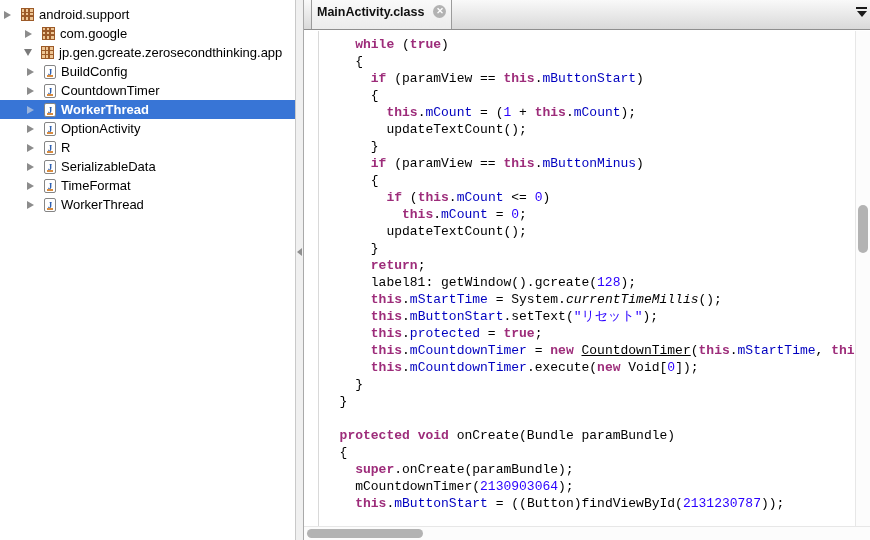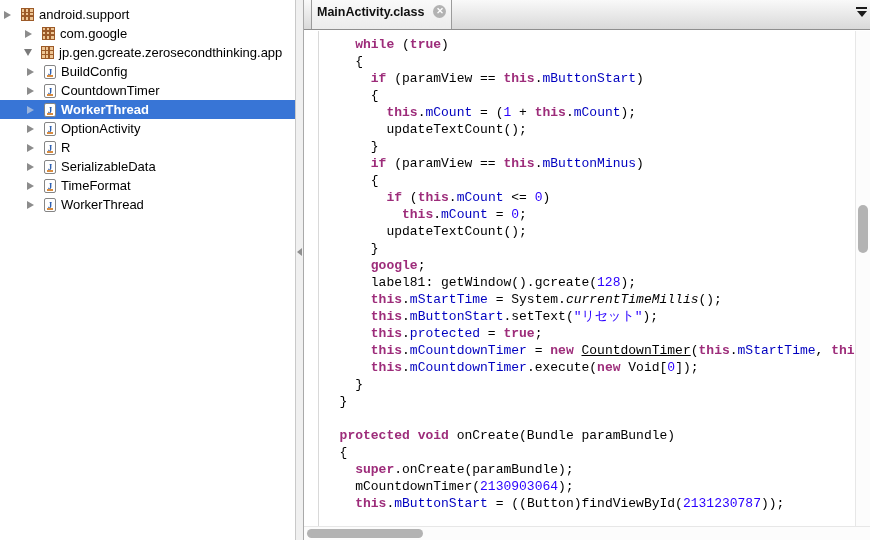--- a/index.html
+++ b/index.html
@@ -193,21 +193,21 @@
         <div class="code-line"><span class="sp">      {</span></div>
         <div class="code-line"><span class="sp">        </span><span class="sk">this</span><span class="sp">.</span><span class="sf">mCount</span><span class="sp"> = (</span><span class="sn">1</span><span class="sp"> + </span><span class="sk">this</span><span class="sp">.</span><span class="sf">mCount</span><span class="sp">);</span></div>
         <div class="code-line"><span class="sp">        updateTextCount();</span></div>
         <div class="code-line"><span class="sp">      }</span></div>
         <div class="code-line"><span class="sp">      </span><span class="sk">if</span><span class="sp"> (paramView == </span><span class="sk">this</span><span class="sp">.</span><span class="sf">mButtonMinus</span><span class="sp">)</span></div>
         <div class="code-line"><span class="sp">      {</span></div>
         <div class="code-line"><span class="sp">        </span><span class="sk">if</span><span class="sp"> (</span><span class="sk">this</span><span class="sp">.</span><span class="sf">mCount</span><span class="sp"> &lt;= </span><span class="sn">0</span><span class="sp">)</span></div>
         <div class="code-line"><span class="sp">          </span><span class="sk">this</span><span class="sp">.</span><span class="sf">mCount</span><span class="sp"> = </span><span class="sn">0</span><span class="sp">;</span></div>
         <div class="code-line"><span class="sp">        updateTextCount();</span></div>
         <div class="code-line"><span class="sp">      }</span></div>
-        <div class="code-line"><span class="sp">      </span><span class="sk">google</span><span class="sp">;</span></div>
+        <div class="code-line"><span class="sp">      </span><span class="sk">return</span><span class="sp">;</span></div>
         <div class="code-line"><span class="sp">      label81: getWindow().gcreate(</span><span class="sn">128</span><span class="sp">);</span></div>
         <div class="code-line"><span class="sp">      </span><span class="sk">this</span><span class="sp">.</span><span class="sf">mStartTime</span><span class="sp"> = System.</span><span class="si">currentTimeMillis</span><span class="sp">();</span></div>
         <div class="code-line"><span class="sp">      </span><span class="sk">this</span><span class="sp">.</span><span class="sf">mButtonStart</span><span class="sp">.setText(</span><span class="ss">"リセット"</span><span class="sp">);</span></div>
         <div class="code-line"><span class="sp">      </span><span class="sk">this</span><span class="sp">.</span><span class="sf">protected</span><span class="sp"> = </span><span class="sk">true</span><span class="sp">;</span></div>
         <div class="code-line"><span class="sp">      </span><span class="sk">this</span><span class="sp">.</span><span class="sf">mCountdownTimer</span><span class="sp"> = </span><span class="sk">new</span><span class="sp"> </span><span class="su">CountdownTimer</span><span class="sp">(</span><span class="sk">this</span><span class="sp">.</span><span class="sf">mStartTime</span><span class="sp">, </span><span class="sk">this</span><span class="sp">.</span><span class="sf">mCountdownTimer</span></div>
         <div class="code-line"><span class="sp">      </span><span class="sk">this</span><span class="sp">.</span><span class="sf">mCountdownTimer</span><span class="sp">.execute(</span><span class="sk">new</span><span class="sp"> Void[</span><span class="sn">0</span><span class="sp">]);</span></div>
         <div class="code-line"><span class="sp">    }</span></div>
         <div class="code-line"><span class="sp">  }</span></div>
         <div class="code-line"></div>
         <div class="code-line"><span class="sp">  </span><span class="sk">protected</span><span class="sp"> </span><span class="sk">void</span><span class="sp"> onCreate(Bundle paramBundle)</span></div>

